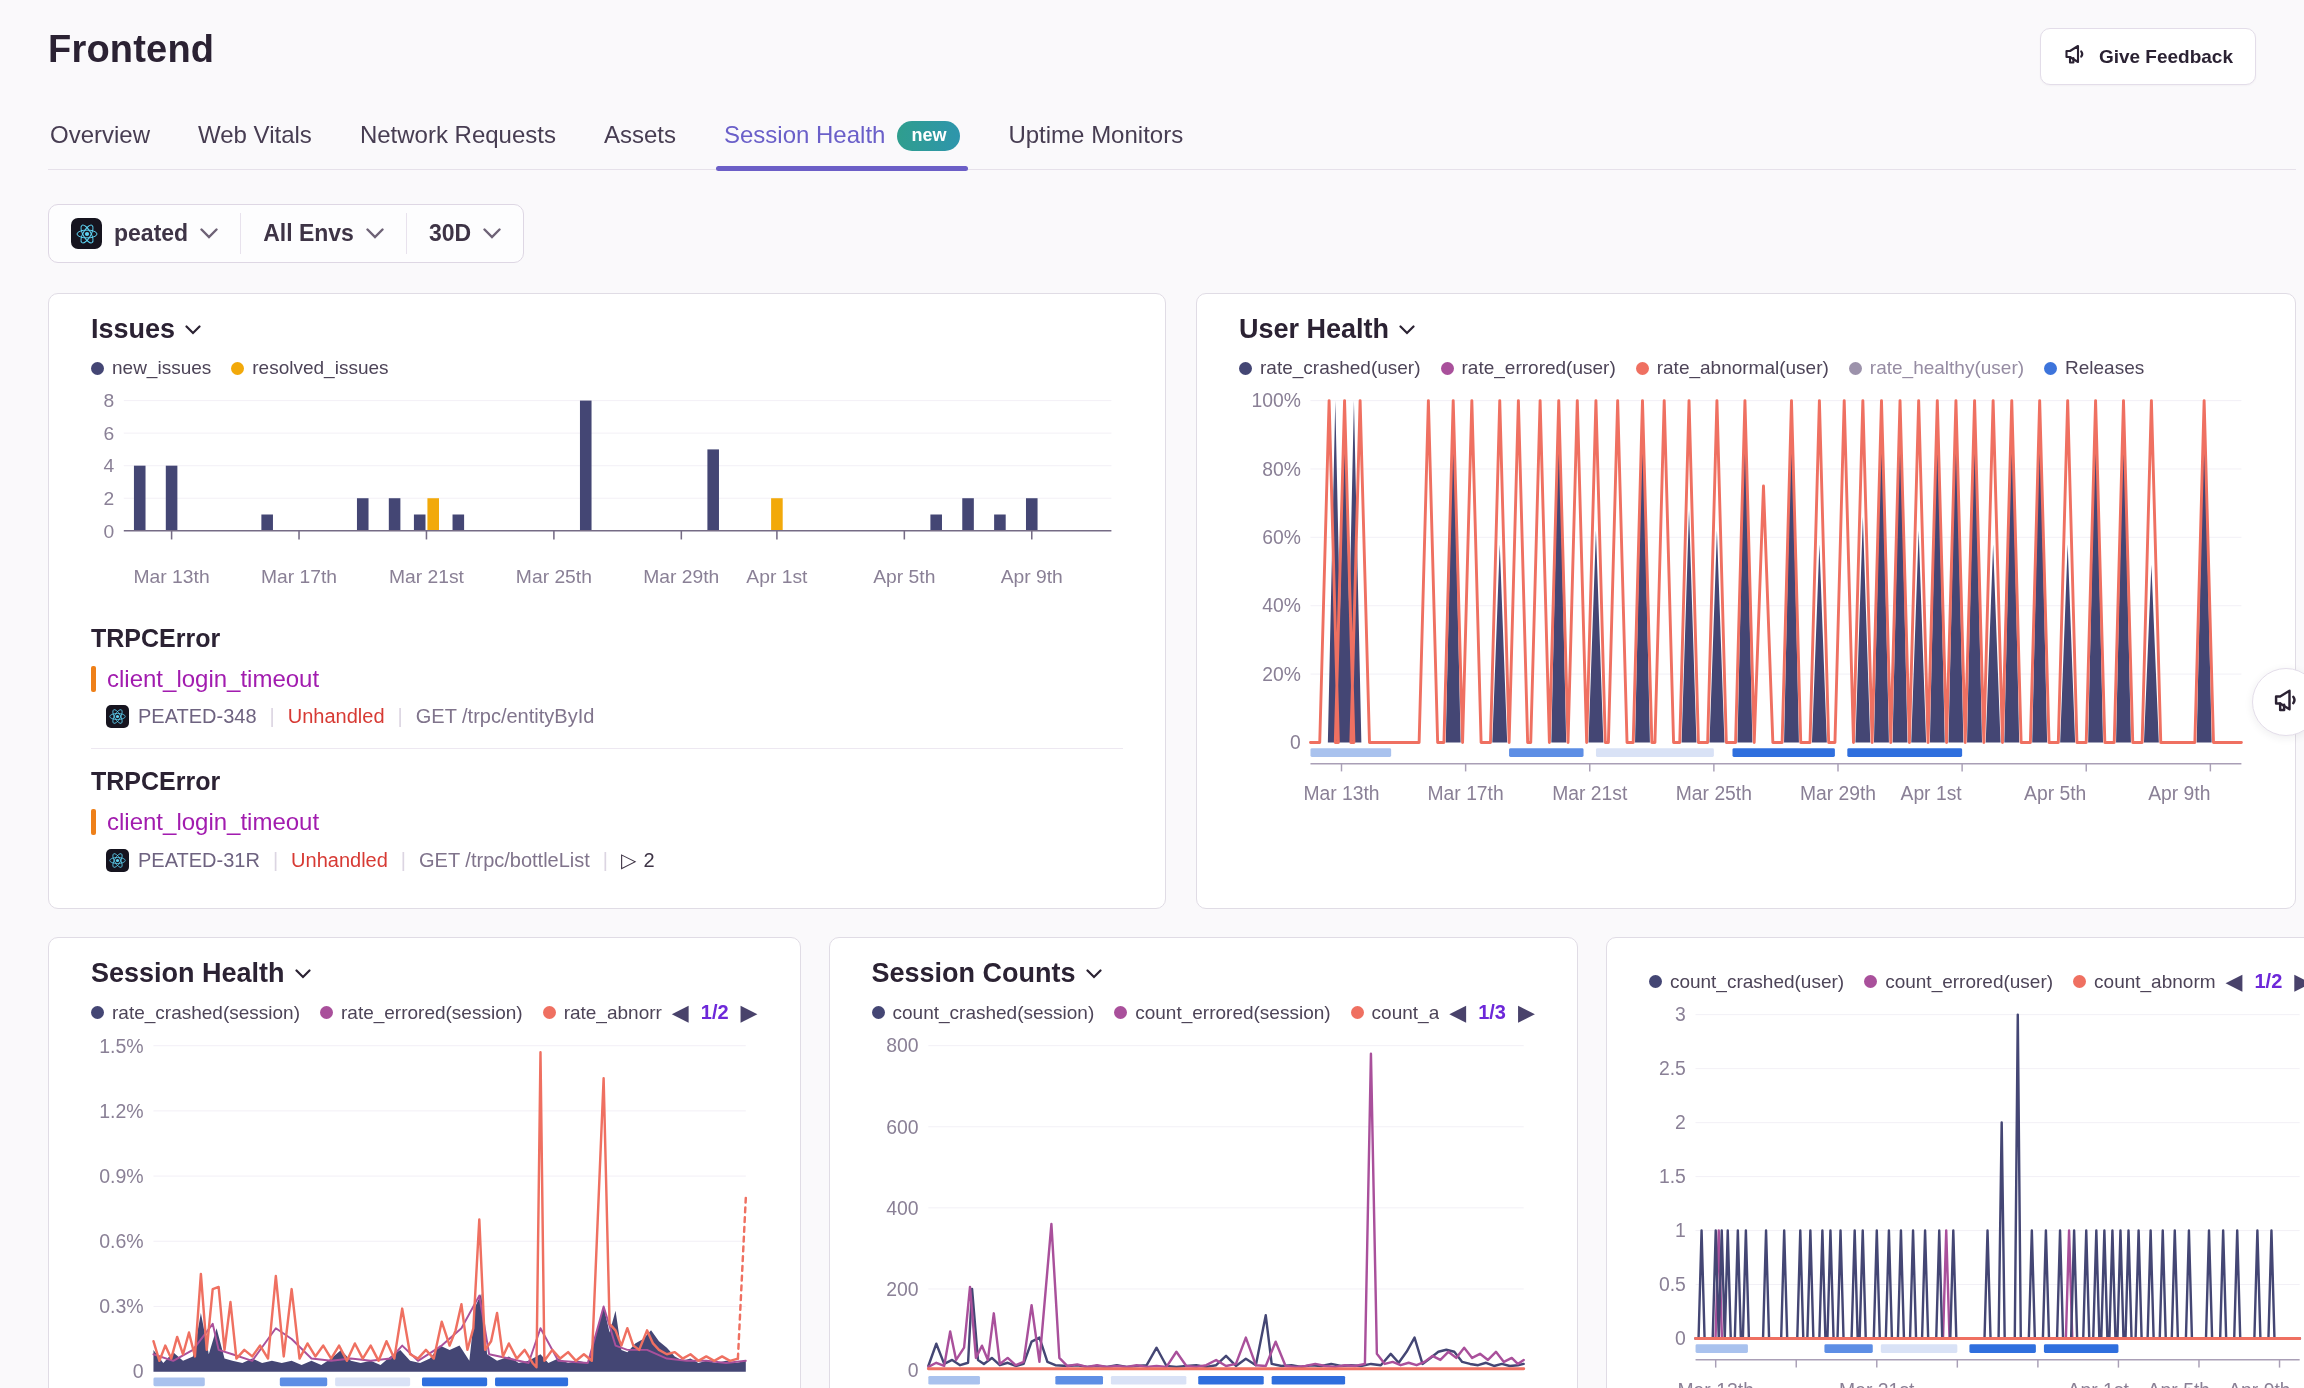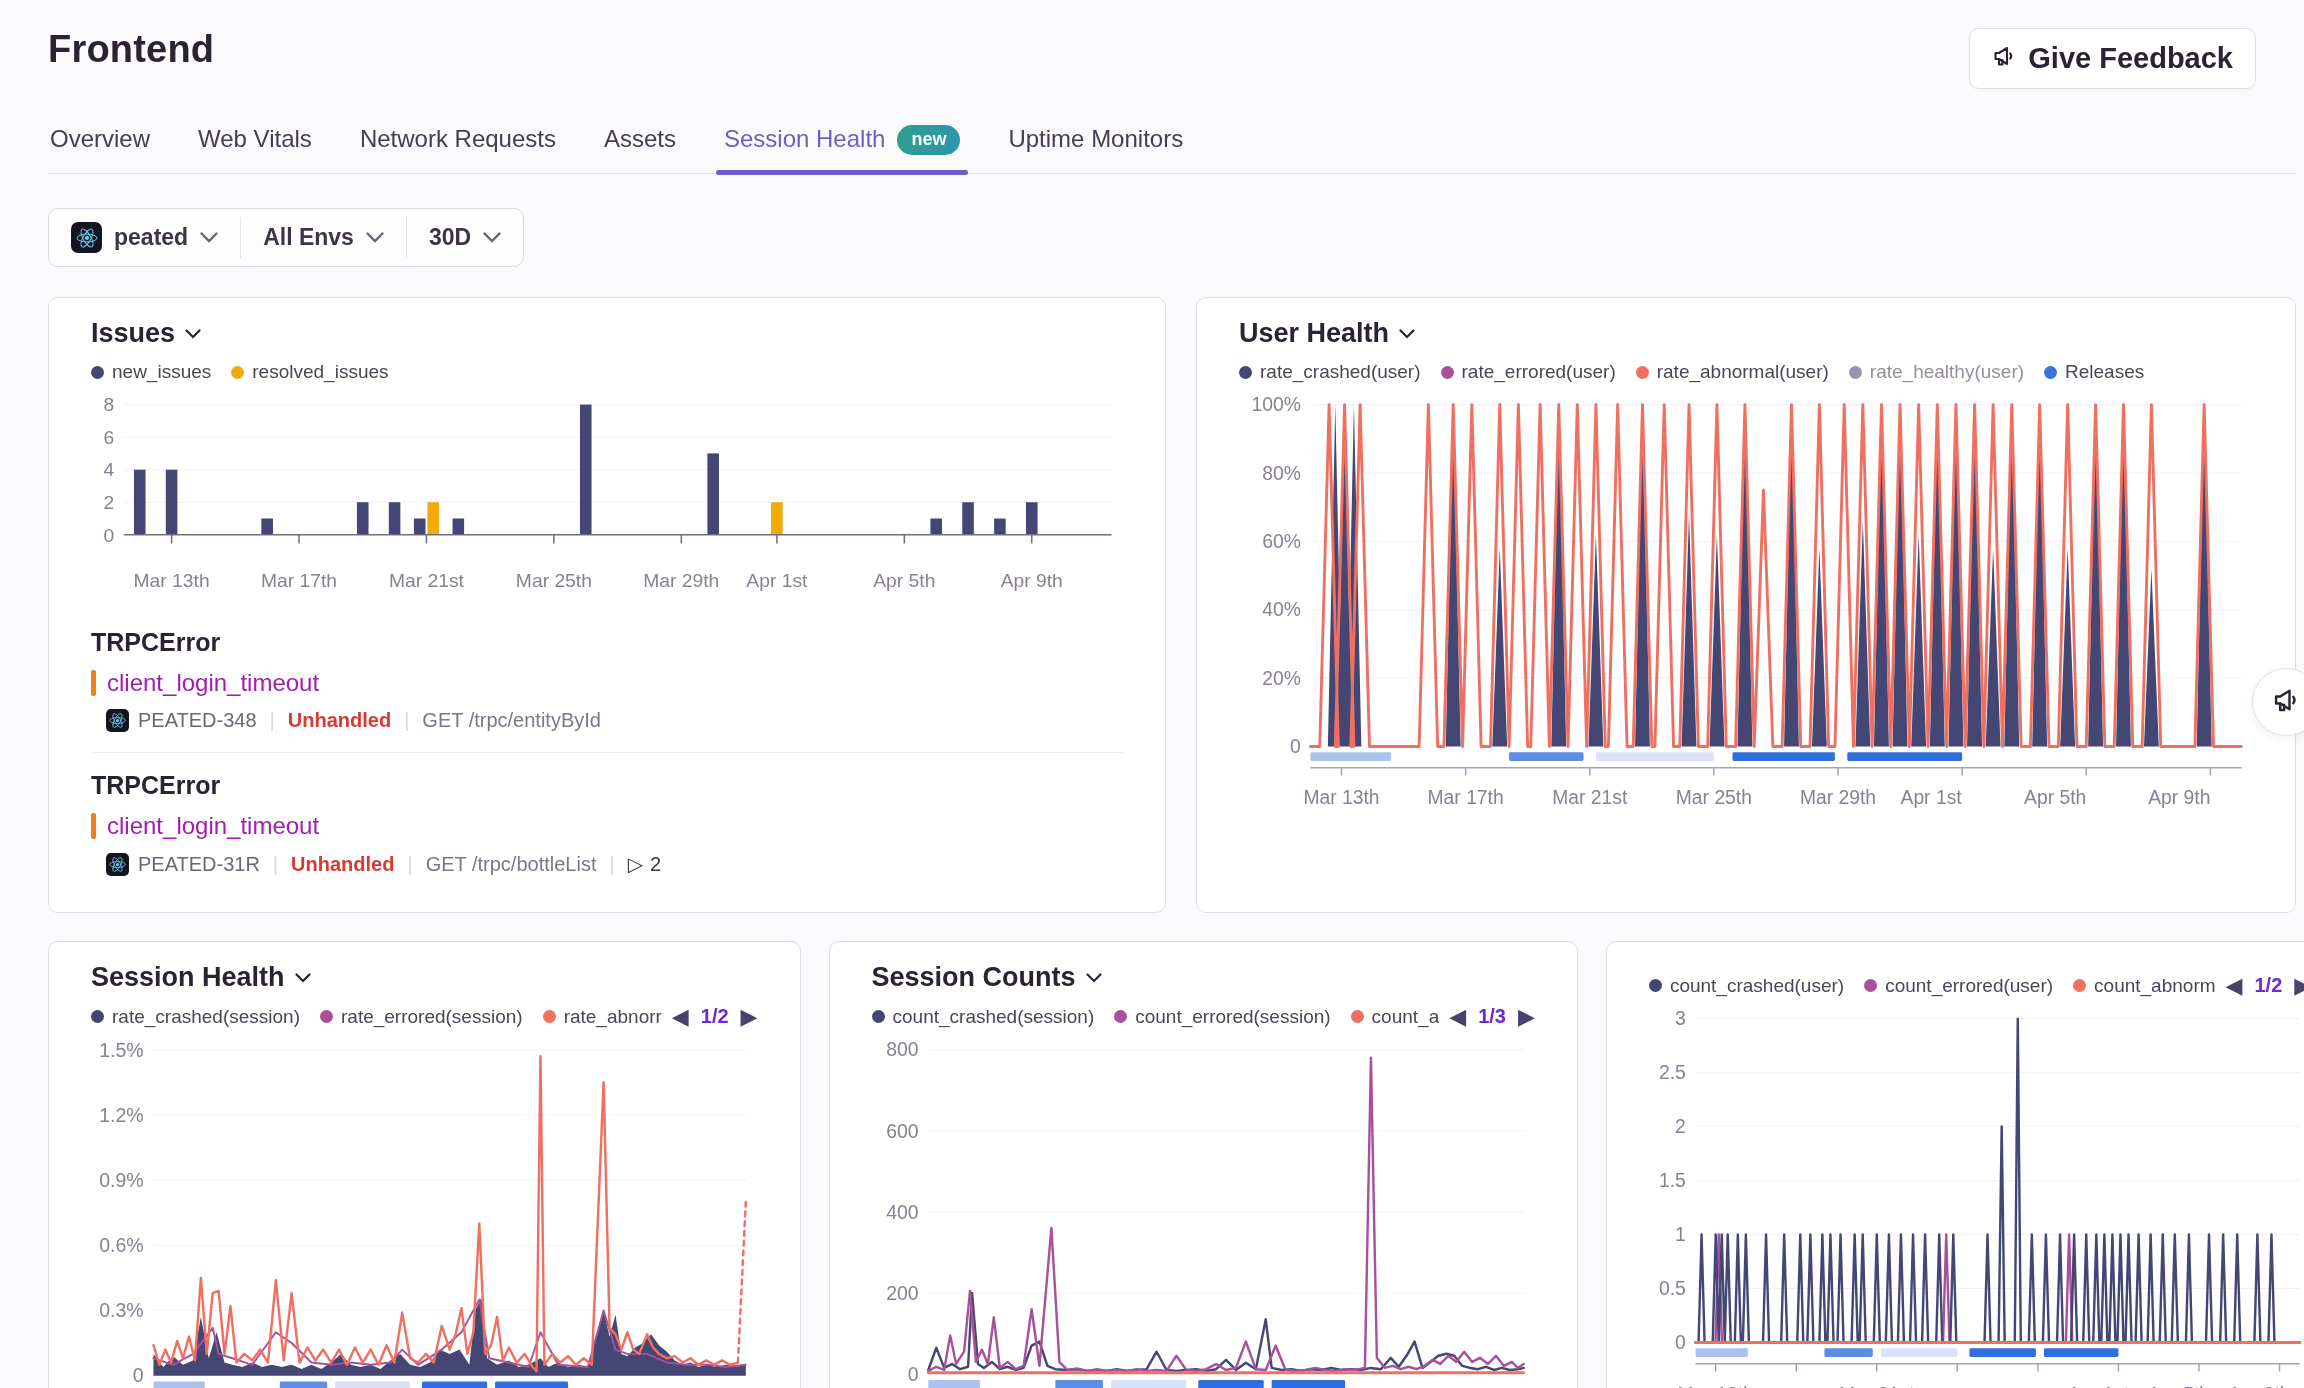--- a/index.html
+++ b/index.html
@@ -7,21 +7,21 @@
   body {
     font-family: "Liberation Sans", "DejaVu Sans", sans-serif;
     background:#FAF9FB; color:#2B2233; overflow:hidden; position:relative;
   }
   .page { padding:0 8px 20px 48px; }
 
   
   .topbar { display:flex; justify-content:space-between; align-items:flex-start; padding:28px 40px 0 0; }
   .page-title { font-size:38px; font-weight:700; letter-spacing:.2px; color:#2B2233; }
   .feedback-btn { display:inline-flex; align-items:center; gap:12px; background:#fff;
-    border:1px solid #E3DDE9; border-radius:10px; padding:13px 22px; font-size:29px; font-weight:700;
+    border:1px solid #E3DDE9; border-radius:10px; padding:13px 22px; font-size:19px; font-weight:700;
     color:#2B2233; cursor:pointer; box-shadow:0 1px 2px rgba(43,34,51,.04); }
 
   
   .tabs { display:flex; gap:44px; margin-top:30px; border-bottom:1px solid #E6E1EA; padding-right:40px; }
   .tab { position:relative; display:flex; gap:12px; padding:6px 2px 18px 2px;
     font-size:24px; color:#473D52; cursor:pointer; white-space:nowrap; }
   .tab.active { color:#6A5FC9; font-weight:500; }
   .tab.active::after { content:""; position:absolute; left:-6px; right:-6px; bottom:-2px; height:5px;
     border-radius:4px; background:#6C5FC7; }
   .tab-badge { display:inline-flex; align-items:center; justify-content:center; padding:4px 14px 5px;
@@ -60,21 +60,21 @@
   .issue-list { margin-top:10px; }
   .issue-item { padding:18px 0 20px; cursor:pointer; }
   .issue-item + .issue-item { border-top:1px solid #EDE8F1; }
   .issue-type { font-size:25px; font-weight:700; color:#2B2233; }
   .issue-name-row { display:flex; align-items:center; gap:11px; margin-top:12px; }
   .level-bar { width:5px; height:26px; border-radius:2px; background:#EE8019; flex:none; }
   .issue-name { font-size:24px; color:#a21caf; }
   .issue-meta { display:flex; align-items:center; gap:13px; margin-top:12px; font-size:20px; color:#80748C;margin-left:15px; }
   .issue-proj { display:flex; align-items:center; gap:9px; color:#6E6380; }
   .meta-div { color:#DCD5E2; }
-  .unhandled { color:#D73A34;font-weight:bold; }
+  .unhandled { color:#D73A34; }
   .mini-chip { width:23px; height:23px; border-radius:5px; background:#16141F; display:flex;
     align-items:center; justify-content:center; }
   .replay { display:flex; align-items:center; gap:7px; color:#3E3446; }
 
   
   .float-feedback { position:absolute; top:668px; right:-16px; width:68px; height:68px; border-radius:50%;
     background:#fff; border:1px solid #E4DEEA; box-shadow:0 2px 8px rgba(43,34,51,.08);
     display:flex; align-items:center; justify-content:center; cursor:pointer; }
 </style>
 </head>

